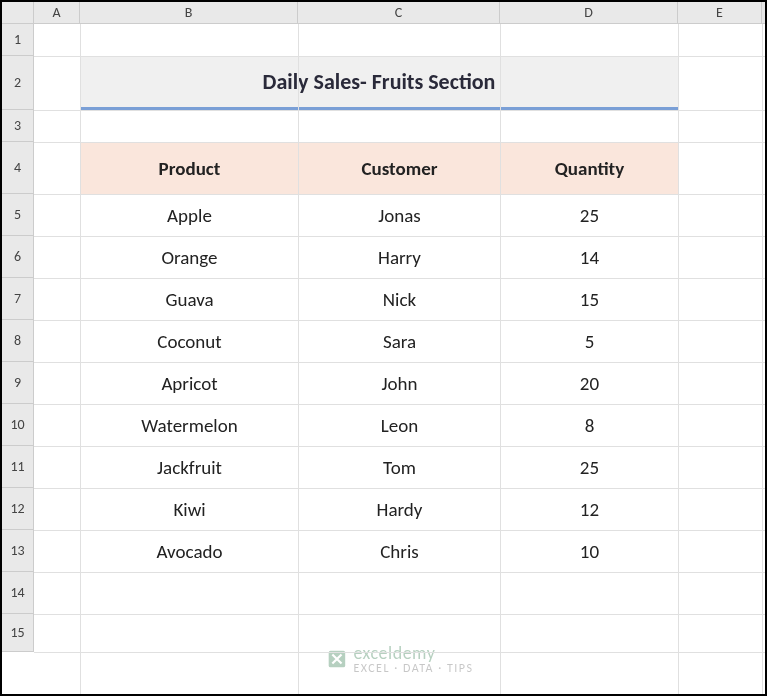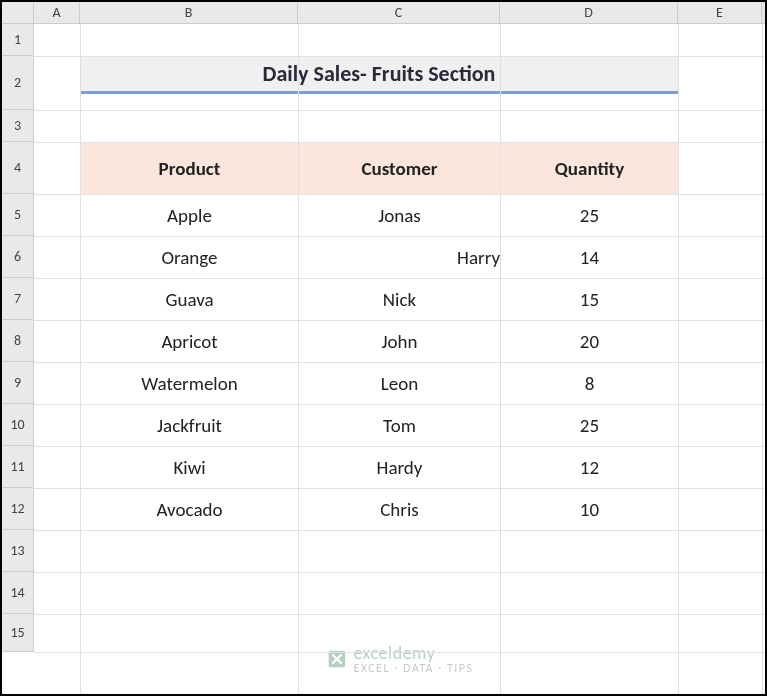--- a/index.html
+++ b/index.html
@@ -139,47 +139,52 @@
       <div class="row-header" style="height: 42px;">9</div>
       <div class="row-header" style="height: 42px;">10</div>
       <div class="row-header" style="height: 42px;">11</div>
       <div class="row-header" style="height: 42px;">12</div>
       <div class="row-header" style="height: 42px;">13</div>
       <div class="row-header" style="height: 42px;">14</div>
       <div class="row-header" style="height: 38px;">15</div>
     </div>
   <div class="cells-area">
 
-    <div class="title-band" style="left: 46px; top: 32px; width: 598px; height: 38px; text-align: right;">
+    <div class="title-band" style="left: 46px; top: 32px; width: 598px; height: 54px; text-align: right;">
       <span>Daily Sales- Fruits Section</span>
     </div>
 
     <table class="data-table" style="left: 46px; top: 118px;">
       <thead>
           <tr>
         <th style="width: 218px; height: 52px;">Product</th>
         <th style="width: 202px; height: 52px;">Customer</th>
         <th style="width: 178px; height: 52px;">Quantity</th>
       </tr>
         </thead>
       <tbody>
           <tr>
             <td style="height: 42px;">Apple</td>
             <td style="height: 42px;">Jonas</td>
             <td style="height: 42px;">25</td>
           </tr>
           <tr>
             <td style="height: 42px;">Orange</td>
-            <td style="height: 42px; text-align: right;">Harry</td>
+            <td style="height: 42px;">Harry</td>
             <td style="height: 42px;">14</td>
           </tr>
           <tr>
             <td style="height: 42px;">Guava</td>
             <td style="height: 42px;">Nick</td>
             <td style="height: 42px;">15</td>
+          </tr>
+          <tr>
+            <td style="height: 42px;">Coconut</td>
+            <td style="height: 42px;">Sara</td>
+            <td style="height: 42px;">5</td>
           </tr>
           <tr>
             <td style="height: 42px;">Apricot</td>
             <td style="height: 42px;">John</td>
             <td style="height: 42px;">20</td>
           </tr>
           <tr>
             <td style="height: 42px;">Watermelon</td>
             <td style="height: 42px; margin-left: 12px;">Leon</td>
             <td style="height: 42px;">8</td>

